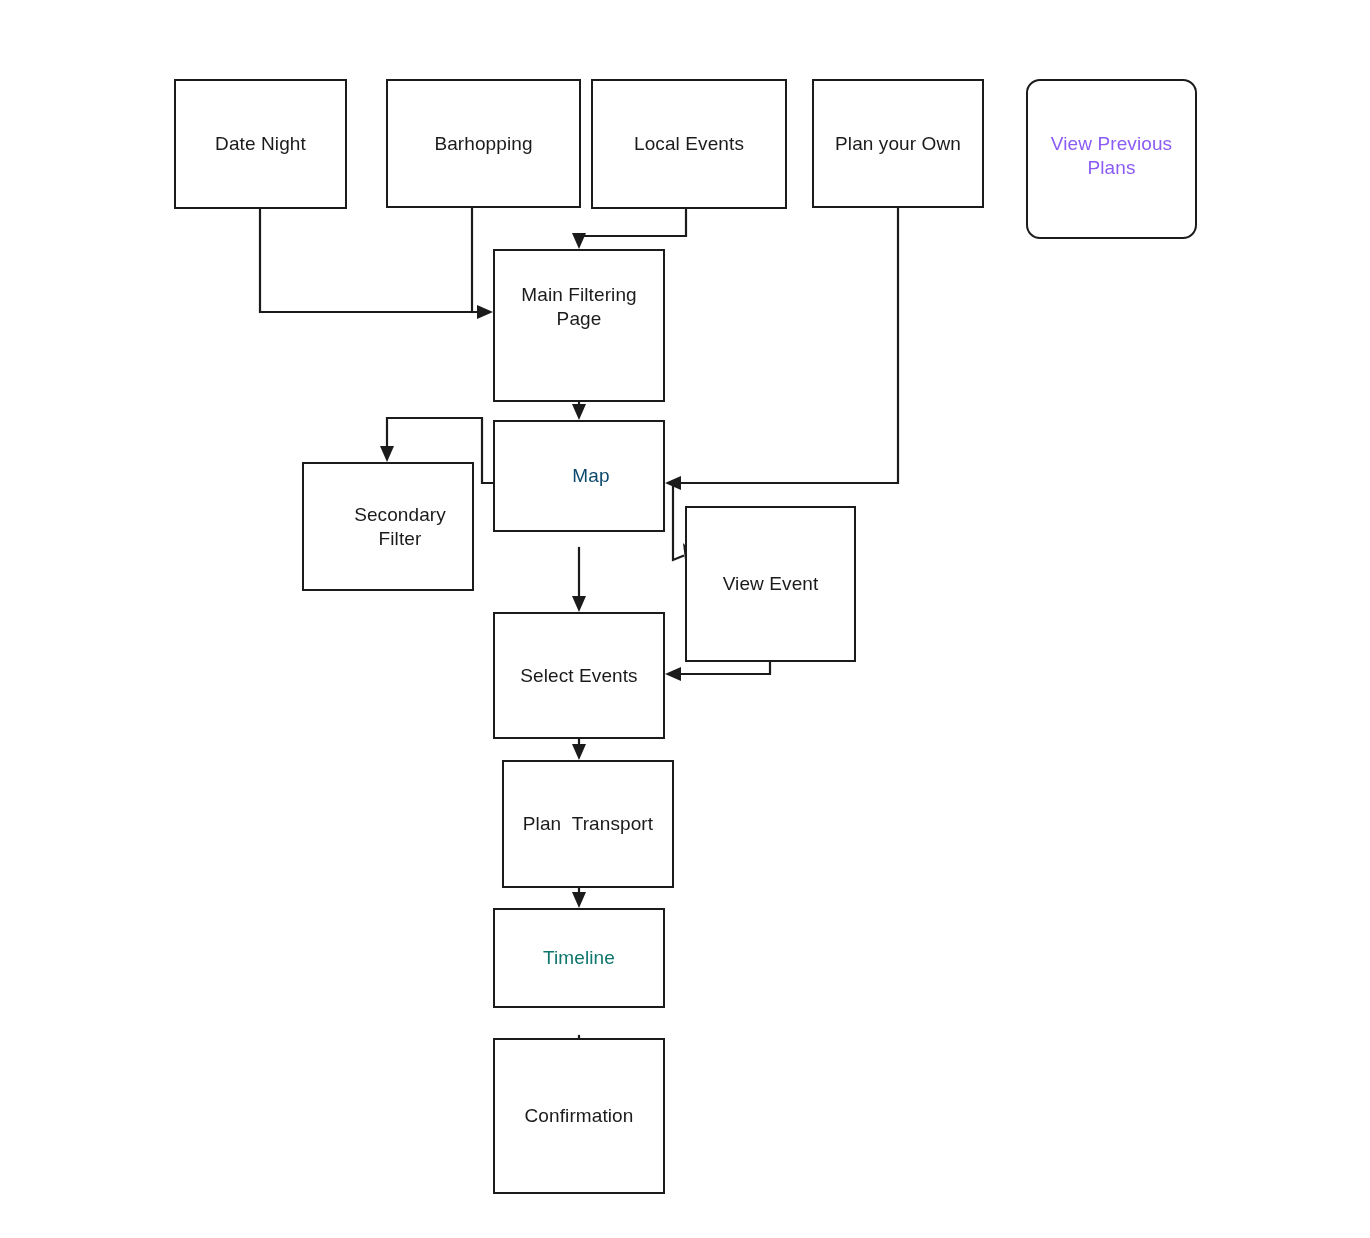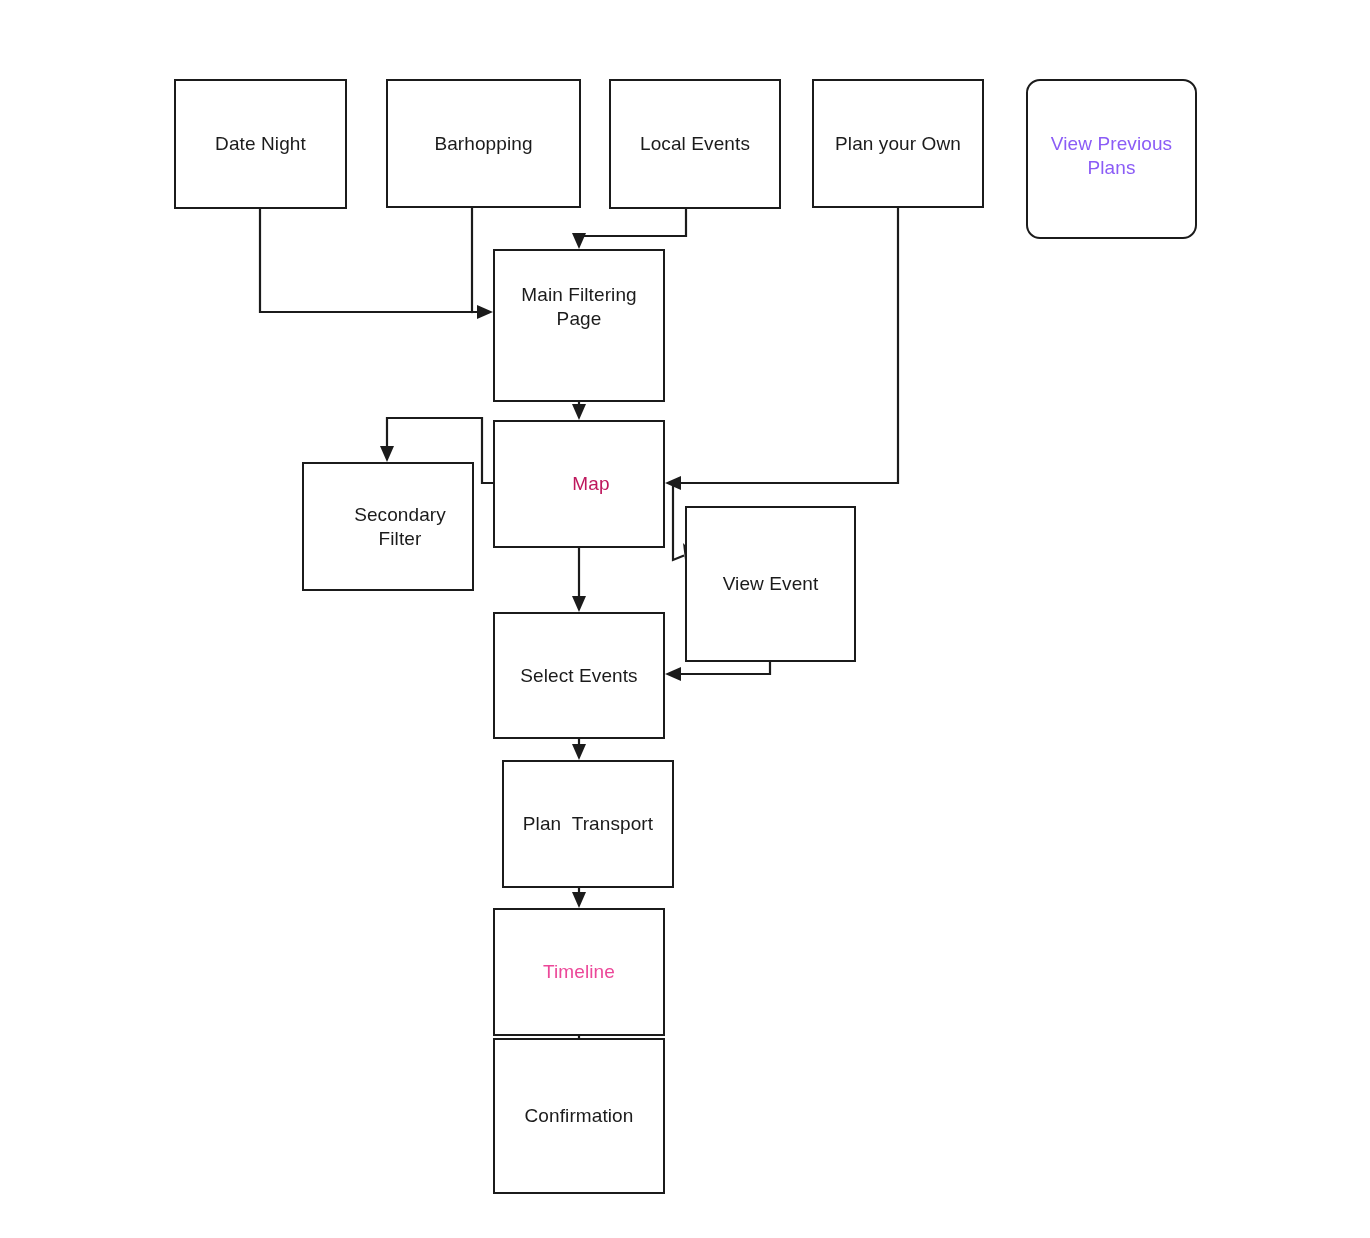--- a/index.html
+++ b/index.html
@@ -87,28 +87,28 @@
         <polyline points="579,888 579,896" fill="none" stroke="#1b1b1b" stroke-width="2.2"></polyline>
         <polygon points="579,908 572,892 586,892" fill="#1b1b1b" stroke="none"></polygon>
         <polyline points="579,1036 579,1045" fill="none" stroke="#1b1b1b" stroke-width="2.2"></polyline>
         <polygon points="579,1057 572,1041 586,1041" fill="#1b1b1b" stroke="none"></polygon>
       </g>
   </svg>
 
   <div id="node-layer">
       <div class="node align-mid" style="left: 174px; top: 79px; width: 173px; height: 130px; border-color: rgb(27, 27, 27); color: rgb(27, 27, 27);"><span class="node-label">Date Night</span></div>
       <div class="node align-mid" style="left: 386px; top: 79px; width: 195px; height: 129px; border-color: rgb(27, 27, 27); color: rgb(27, 27, 27);"><span class="node-label">Barhopping</span></div>
-      <div class="node align-mid" style="left: 609px; top: 79px; width: 172px; height: 130px; border-color: rgb(27, 27, 27); color: rgb(27, 27, 27);"><span class="node-label">Local Events</span></div>
+      <div class="node align-mid" style="left: 591px; top: 79px; width: 196px; height: 130px; border-color: rgb(27, 27, 27); color: rgb(27, 27, 27);"><span class="node-label">Local Events</span></div>
       <div class="node align-mid" style="left: 812px; top: 79px; width: 172px; height: 129px; border-color: rgb(27, 27, 27); color: rgb(27, 27, 27); text-align: right;"><span class="node-label">Plan your Own</span></div>
       <div class="node align-mid" style="left: 1026px; top: 79px; width: 171px; height: 160px; border-color: rgb(27, 27, 27); color: #8b5cf6; border-radius: 14px;"><span class="node-label" style="transform: translateY(-3px);">View Previous
 Plans</span></div>
       <div class="node align-mid" style="left: 493px; top: 249px; width: 172px; height: 153px; border-color: rgb(27, 27, 27); color: rgb(27, 27, 27);"><span class="node-label" style="transform: translateY(-19px);">Main Filtering
 Page</span></div>
-      <div class="node align-mid" style="left: 493px; top: 420px; width: 172px; height: 128px; border-color: rgb(27, 27, 27); color: #be185d; padding-left: 24px;"><span class="node-label">Map</span></div>
+      <div class="node align-mid" style="left: 493px; top: 420px; width: 172px; height: 112px; border-color: rgb(27, 27, 27); color: #0c4a6e; padding-left: 24px;"><span class="node-label">Map</span></div>
       <div class="node align-mid" style="left: 302px; top: 462px; width: 172px; height: 129px; border-color: rgb(27, 27, 27); color: rgb(27, 27, 27); padding-left: 24px;"><span class="node-label">Secondary Filter</span></div>
       <div class="node align-mid" style="left: 685px; top: 506px; width: 171px; height: 156px; border-color: rgb(27, 27, 27); color: rgb(27, 27, 27);"><span class="node-label">View Event</span></div>
       <div class="node align-mid" style="left: 493px; top: 612px; width: 172px; height: 127px; border-color: rgb(27, 27, 27); color: rgb(27, 27, 27);"><span class="node-label">Select Events</span></div>
       <div class="node align-mid" style="left: 502px; top: 760px; width: 172px; height: 128px; border-color: rgb(27, 27, 27); color: rgb(27, 27, 27);"><span class="node-label">Plan  Transport</span></div>
-      <div class="node align-mid" style="left: 493px; top: 908px; width: 172px; height: 128px; border-color: rgb(27, 27, 27); color: #ec4899;"><span class="node-label">Timeline</span></div>
+      <div class="node align-mid" style="left: 493px; top: 908px; width: 172px; height: 100px; border-color: rgb(27, 27, 27); color: #0f766e;"><span class="node-label">Timeline</span></div>
       <div class="node align-mid" style="left: 493px; top: 1038px; width: 172px; height: 156px; border-color: rgb(27, 27, 27); color: rgb(27, 27, 27);"><span class="node-label">Confirmation</span></div>
     </div>
 
 </div>
 
 </body></html>

